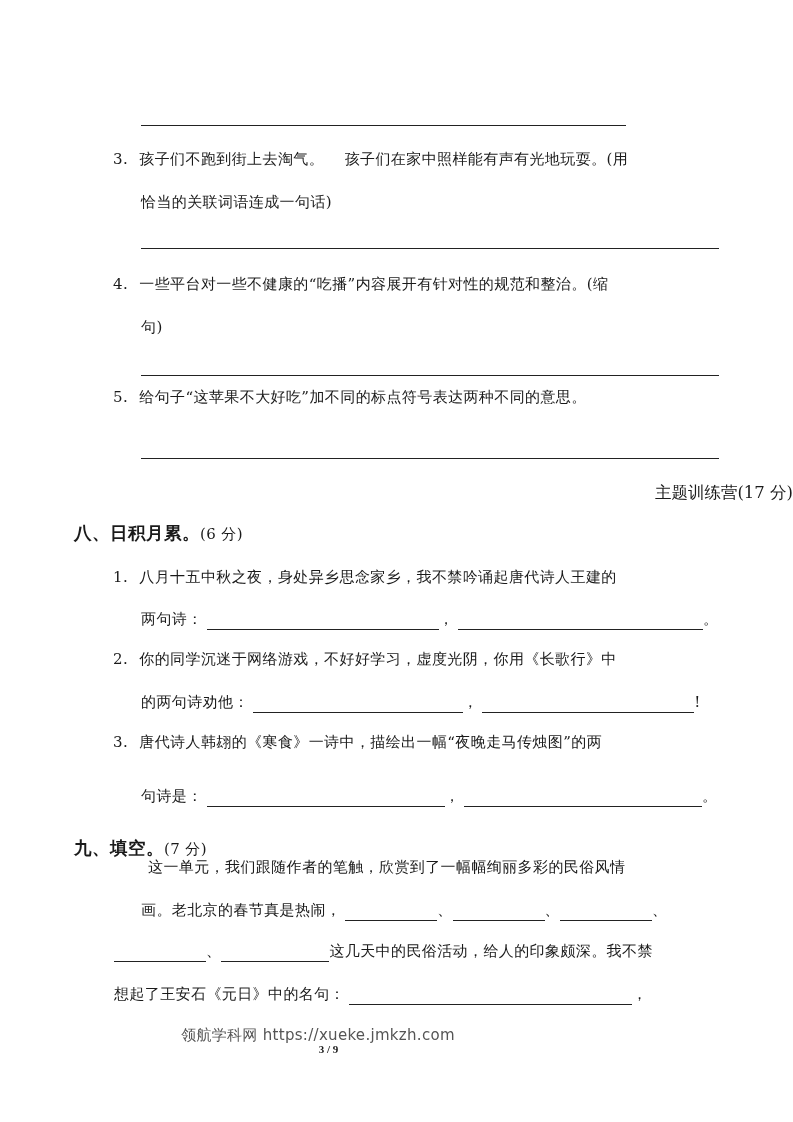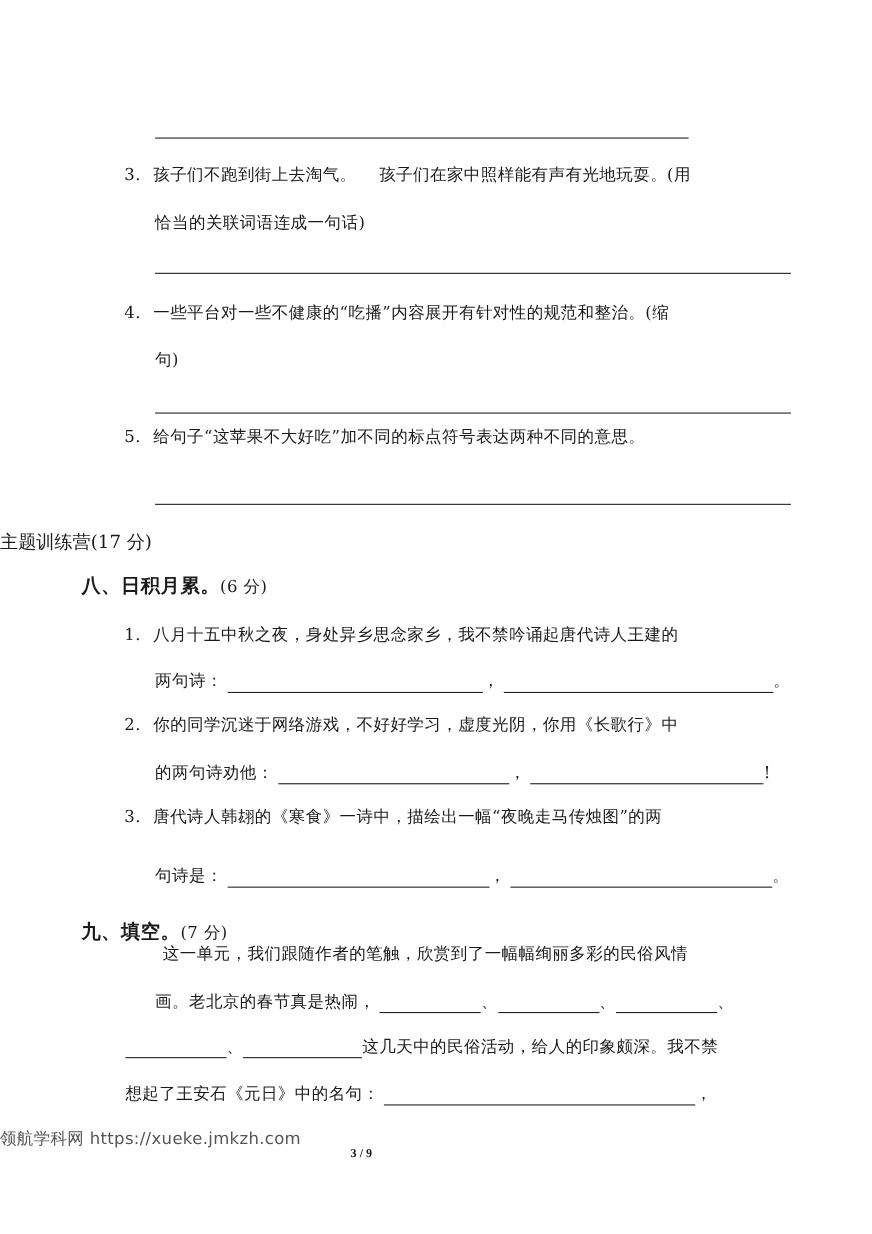--- a/index.html
+++ b/index.html
@@ -35,21 +35,21 @@
 </div>
 <div class="abs txt" style="left:141px; top:316px;">句)</div>
 <div class="line" style="left:141px; top:375px; width:578px;"></div>
 
 <div class="abs txt" style="left:113px; top:386px;">
   <span>5.</span>
   <span style="margin-left:6px;">给句子“这苹果不大好吃”加不同的标点符号表达两种不同的意思。</span>
 </div>
 <div class="line" style="left:141px; top:458px; width:578px;"></div>
 
-<div class="abs center" style="left:0; width:793px; text-align:left; top:482px;">主题训练营(17 分)</div>
+<div class="abs center" style="left:0; width:793px; text-align:right; top:482px;">主题训练营(17 分)</div>
 
 <div class="abs" style="left:74px; top:522px;">
   <span class="hd" style="font-weight:bold;">八、日积月累。</span><span class="txt">(6 分)</span>
 </div>
 
 <div class="abs txt" style="left:113px; top:566px;">
   <span>1.</span>
   <span style="margin-left:6px;">八月十五中秋之夜，身处异乡思念家乡，我不禁吟诵起唐代诗人王建的</span>
 </div>
 <div class="abs txt" style="left:141px; top:608px;">
@@ -84,13 +84,13 @@
 
 <div class="abs txt" style="left:114px; top:940px;">
   <span class="blankline" style="width:92px;"></span><span>、</span><span class="blankline" style="width:108px;"></span><span>这几天中的民俗活动，给人的印象颇深。我不禁</span>
 </div>
 
 <div class="abs txt" style="left:114px; top:983px;">
   <span>想起了王安石《元日》中的名句：</span><span class="blankline" style="width:283px; margin-left:4px;"></span><span>，</span>
 </div>
 
 <div class="abs pagenum" style="left:0; width:657px; text-align:center; top:1043px;">3 / 9</div>
-<div class="abs wm" style="left:0; width:636px; top:1026px;">领航学科网 https://xueke.jmkzh.com</div>
+<div class="abs wm" style="left:0; width:636px; text-align:center; top:1026px;">领航学科网 https://xueke.jmkzh.com</div>
 
 </body></html>

